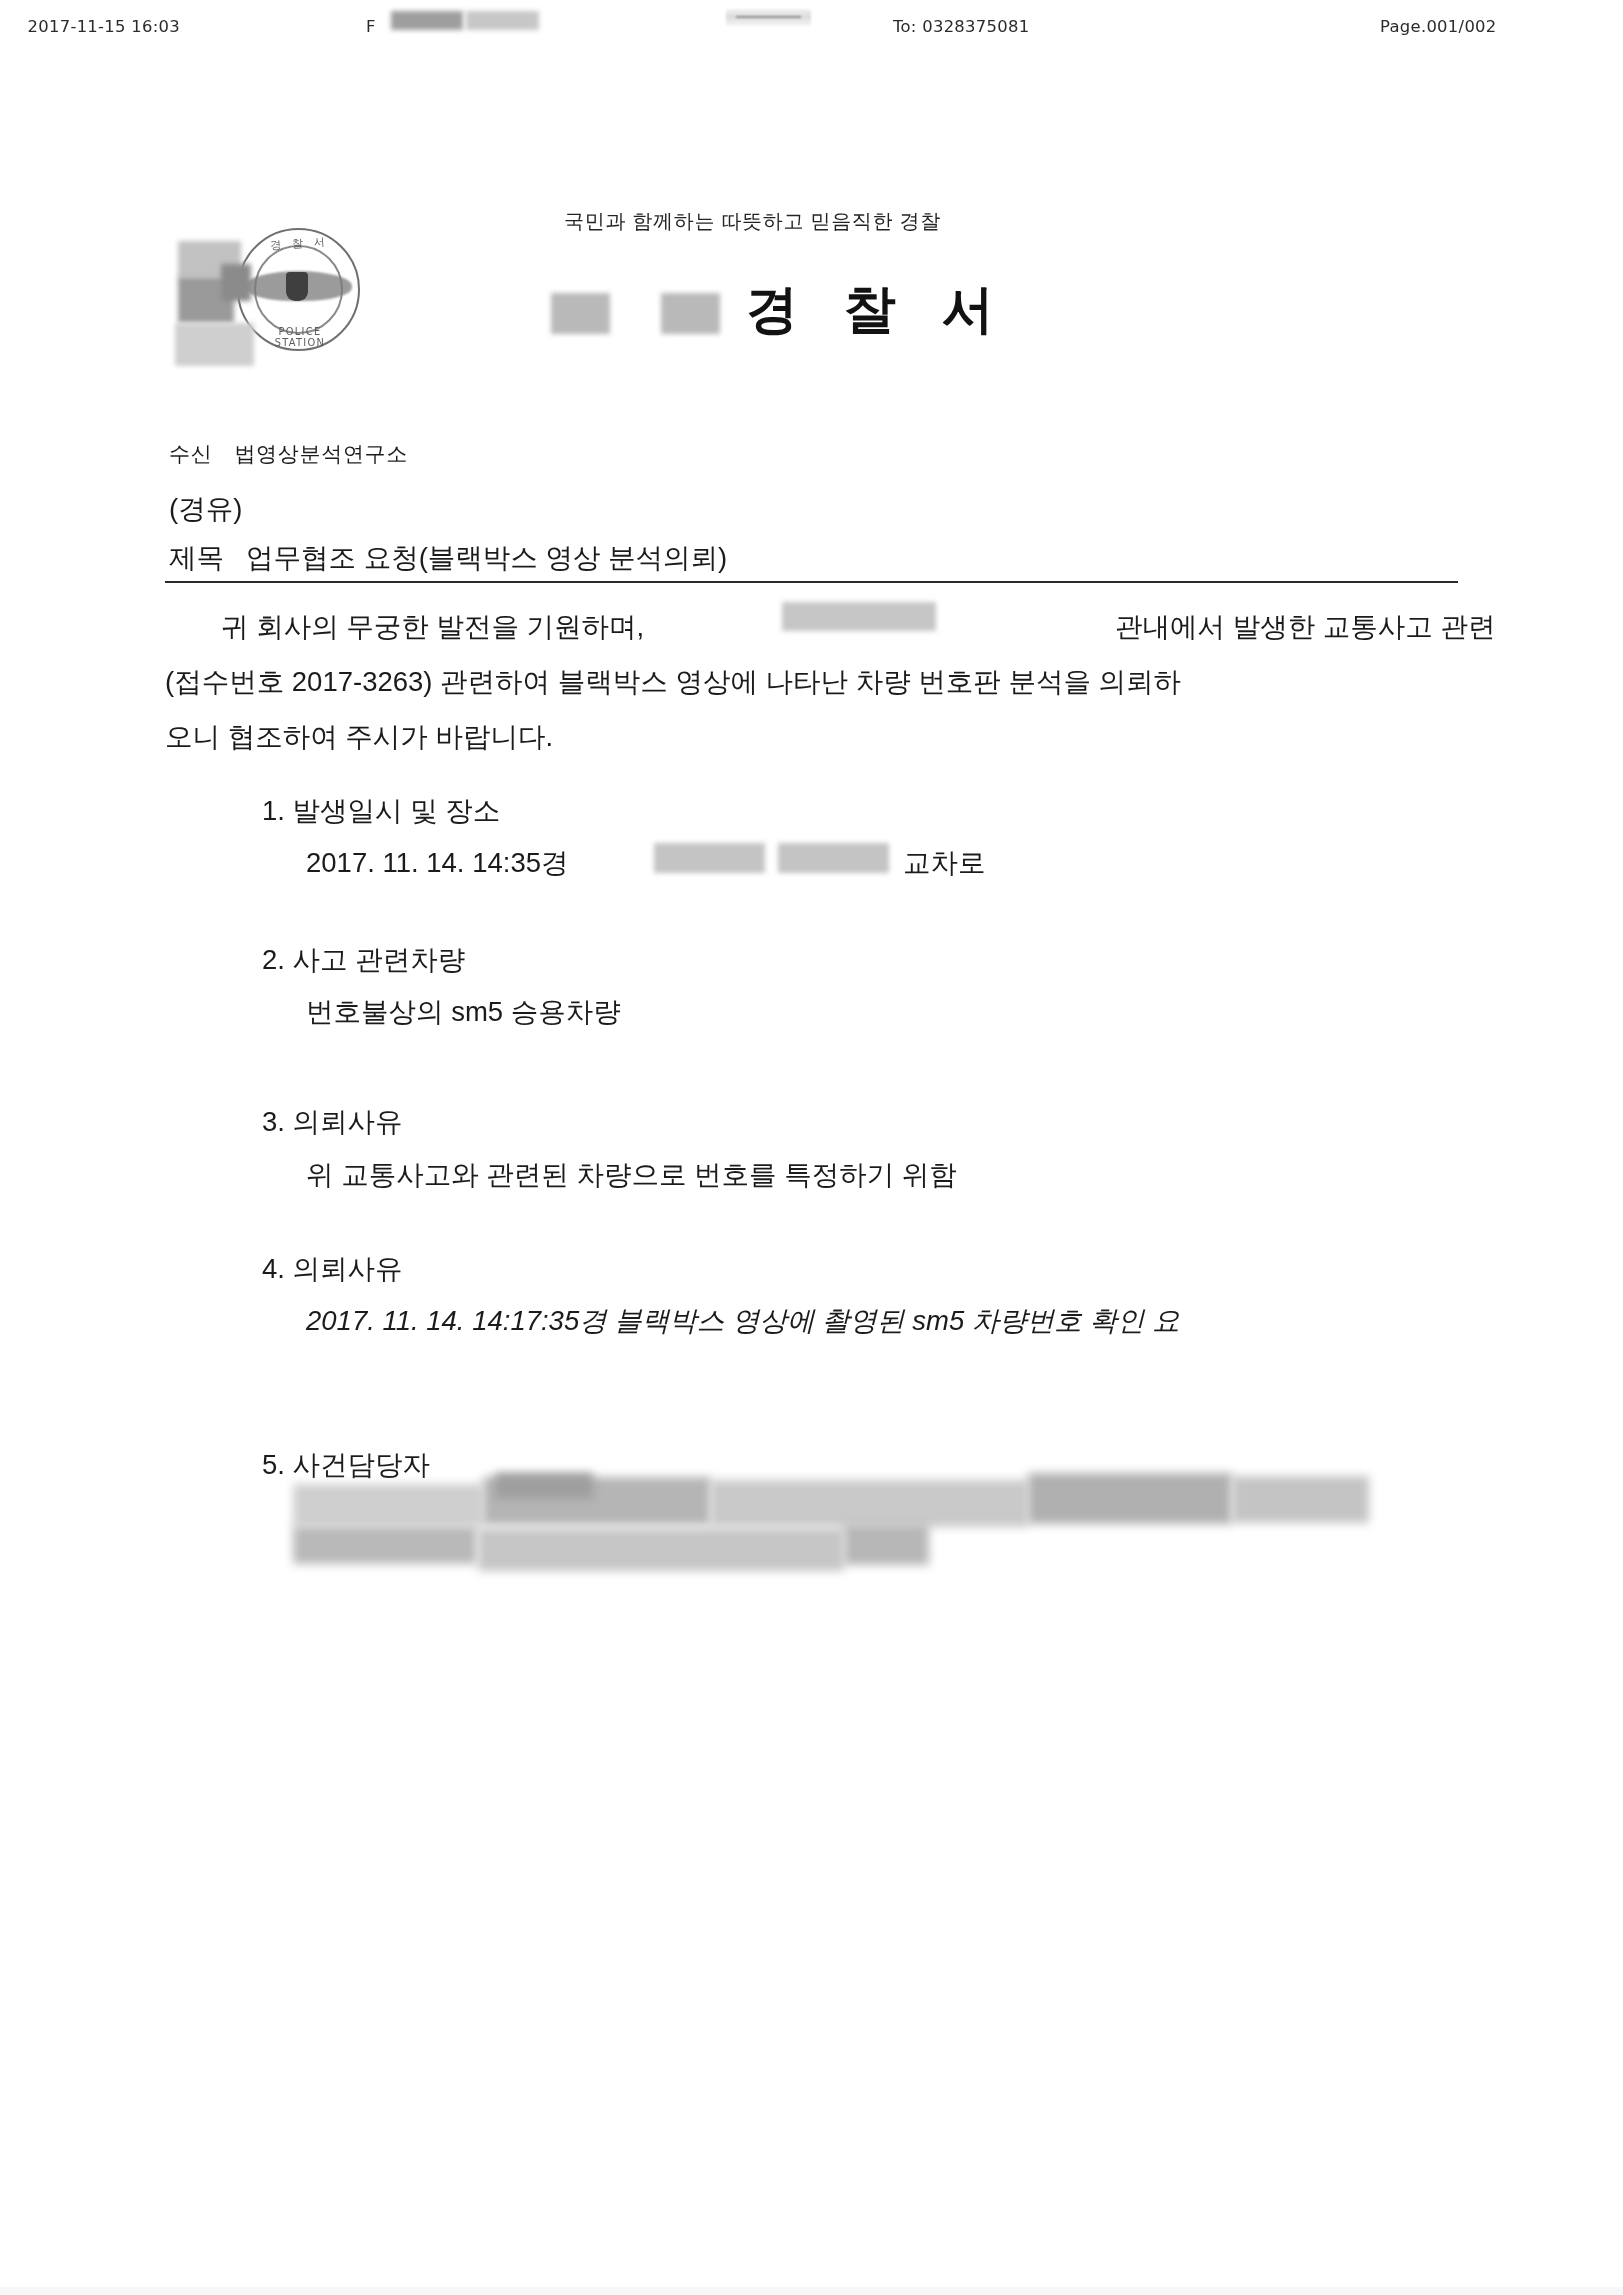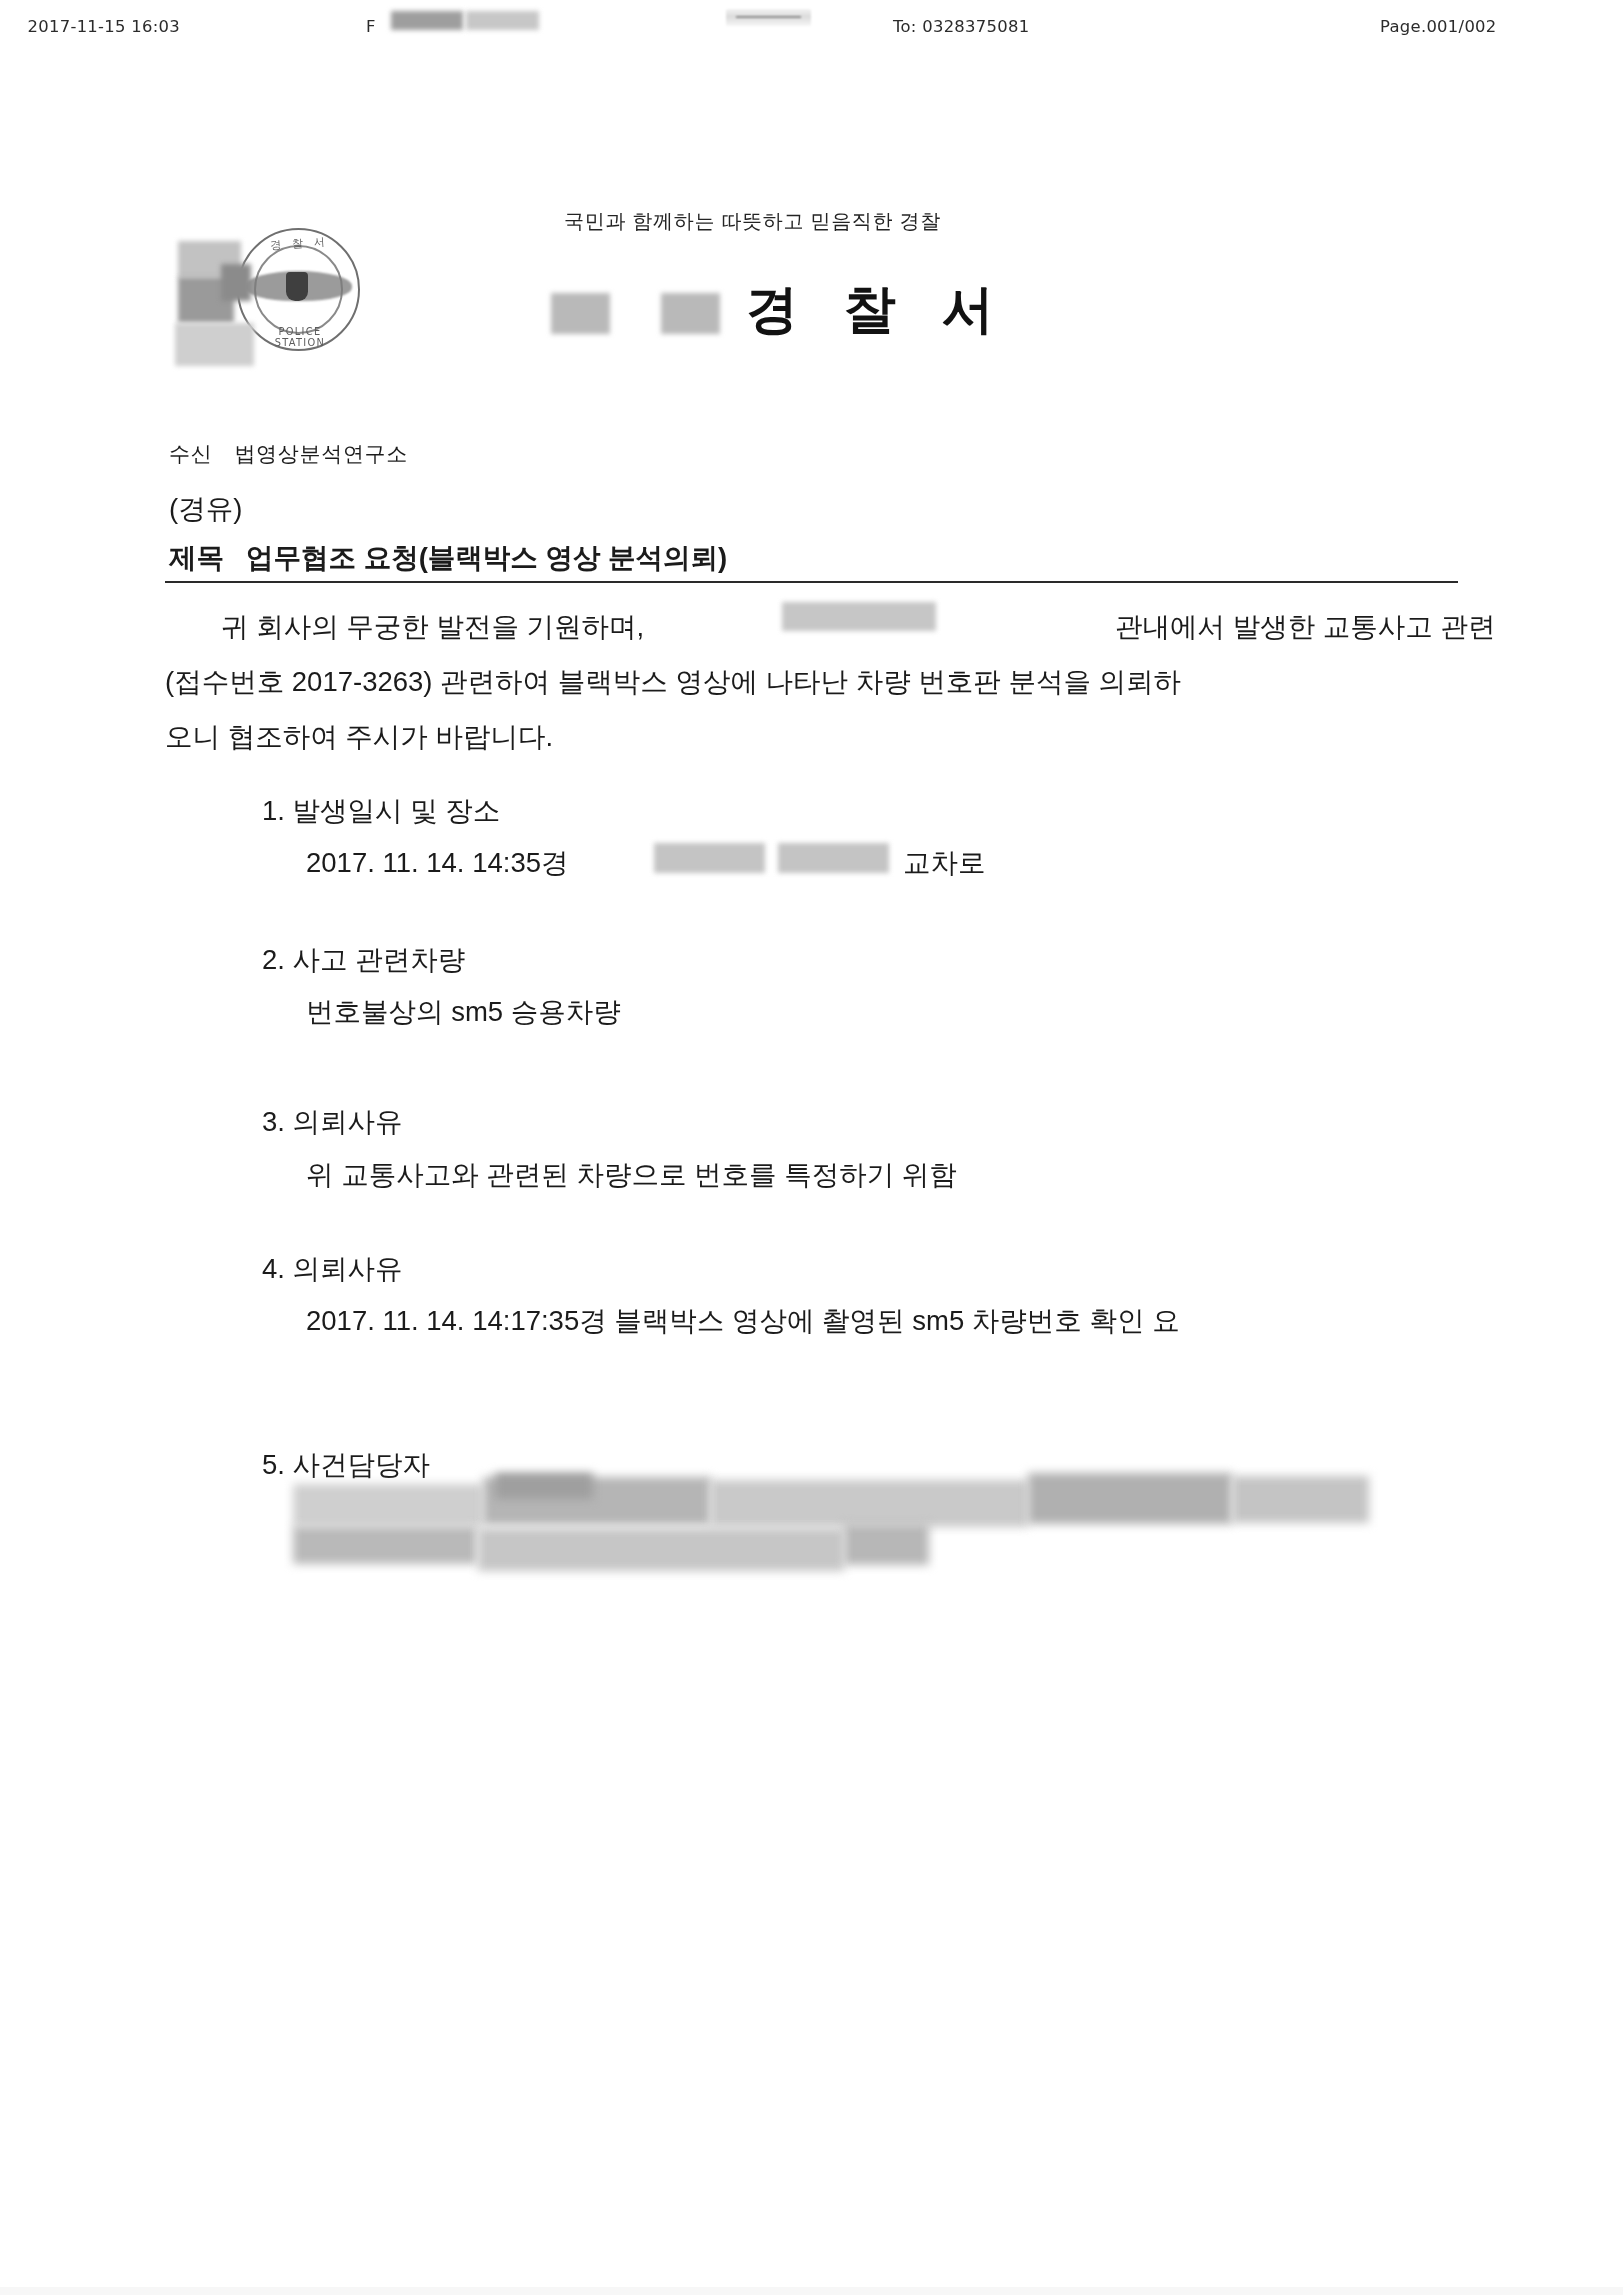--- a/index.html
+++ b/index.html
@@ -168,21 +168,21 @@
 
   
   .line {
     position: absolute;
     white-space: nowrap;
     color: #1b1b1b;
   }
   .recipient { left: 169px; top: 440px; font-size: 21px; letter-spacing: 0.7px; }
   .recipient .lbl { margin-right: 22px; }
   .via       { left: 169px; top: 491px; font-size: 27.5px; }
-  .subject   { left: 169px; top: 540px; font-size: 27.5px; font-weight: bold; }
+  .subject   { left: 169px; top: 540px; font-size: 27.5px; }
   .subject .lbl { margin-right: 22px; }
 
   .rule {
     position: absolute;
     left: 165px;
     top: 581px;
     width: 1293px;
     height: 2px;
     background: #2a2a2a;
   }
@@ -223,21 +223,21 @@
   .i1-redact-b { left: 778px; top: 843px; width: 111px; height: 30px; background:#c4c4c4; }
   .i1-tail { left: 903px; top: 845px; }
 
   .i2-num { left: 262px; top: 942px; text-align: center; }
   .i2-sub { left: 306px; top: 994px; }
 
   .i3-num { left: 262px; top: 1104px; }
   .i3-sub { left: 306px; top: 1157px; }
 
   .i4-num { left: 262px; top: 1251px; }
-  .i4-sub { left: 306px; top: 1303px; }
+  .i4-sub { left: 306px; top: 1303px; font-style: italic; }
   .i4-sub2{ left: 165px; top: 1355px; }
 
   .i5-num { left: 262px; top: 1447px; }
 
   
   .blk { position: absolute; filter: blur(4.6px); }
   .blk-a { left: 293px;  top: 1484px; width: 190px; height: 42px;  background:#cfcfcf; }
   .blk-b { left: 483px;  top: 1477px; width: 228px; height: 48px;  background:#b5b5b5; }
   .blk-c { left: 710px; top: 1480px; width: 318px; height: 47px;  background:#c9c9c9; }
   .blk-d { left: 1028px; top: 1473px; width: 204px; height: 51px;  background:#b0b0b0; }

